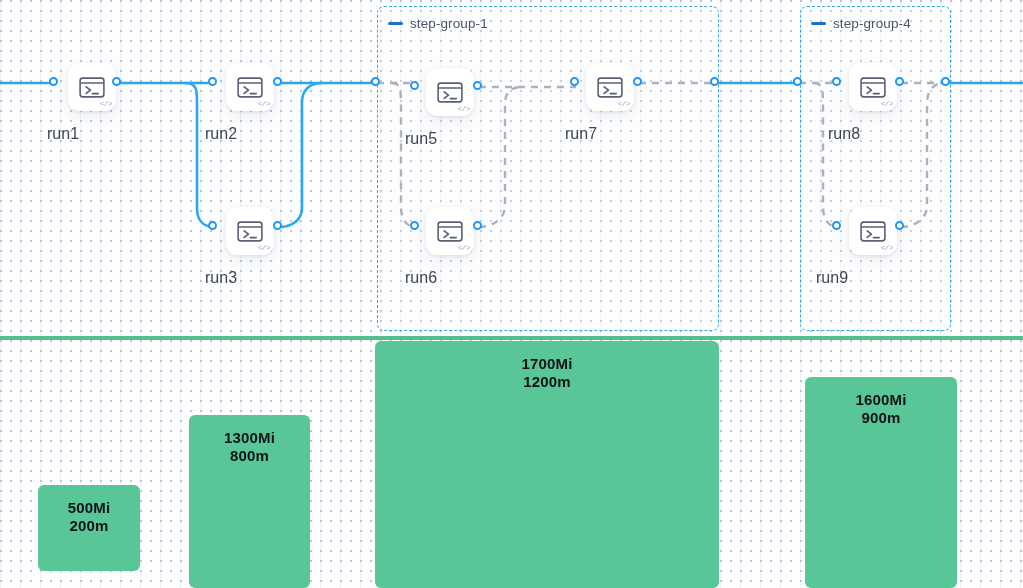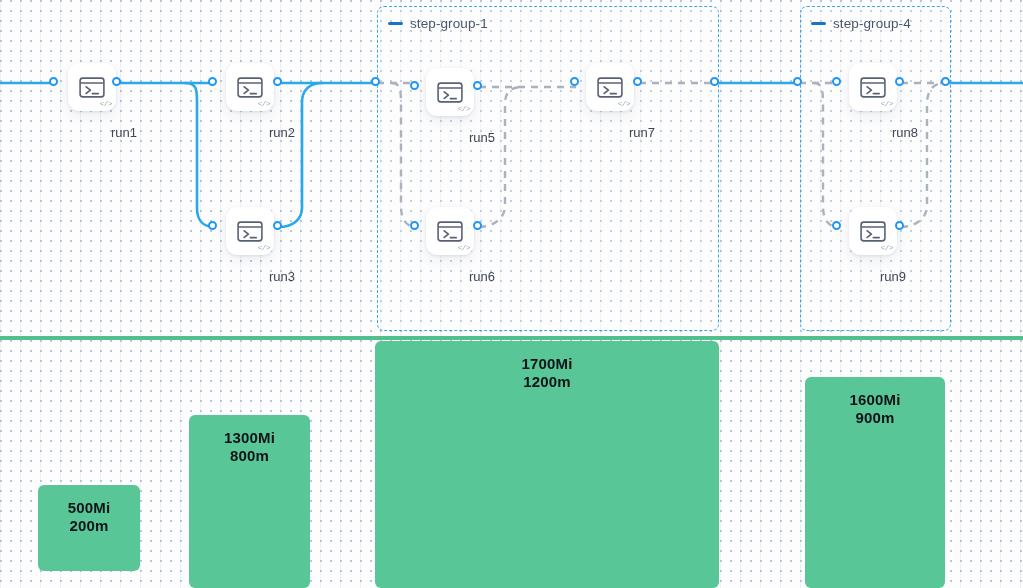--- a/index.html
+++ b/index.html
@@ -82,23 +82,23 @@
     right: 4px;
     bottom: 2.5px;
     font-size: 7.5px;
     line-height: 1;
     color: #9aa3b2;
     font-family: "Liberation Mono", monospace;
     letter-spacing: -0.4px;
   }
   .node-label {
     position: absolute;
-    font-size: 13px;
+    font-size: 16px;
     color: #3d4654;
-    text-align: right;
+    text-align: left;
     width: 90px;
     white-space: nowrap;
   }
 
   
   .port {
     position: absolute;
     width: 9px;
     height: 9px;
     border-radius: 50%;
@@ -318,21 +318,21 @@
           <span>1300Mi</span>
           <span>800m</span>
         </div>
       </div>
       <div class="bar" style="left: 375px; top: 341px; width: 344px; height: 247px; background: rgb(89, 198, 151);">
         <div class="bar-text">
           <span>1700Mi</span>
           <span>1200m</span>
         </div>
       </div>
-      <div class="bar" style="left: 805px; top: 377px; width: 140px; height: 211px; background: rgb(89, 198, 151);">
+      <div class="bar" style="left: 805px; top: 377px; width: 152px; height: 211px; background: rgb(89, 198, 151);">
         <div class="bar-text">
           <span>1600Mi</span>
           <span>900m</span>
         </div>
       </div>
     </div>
 
 </div>
 
 </body></html>

